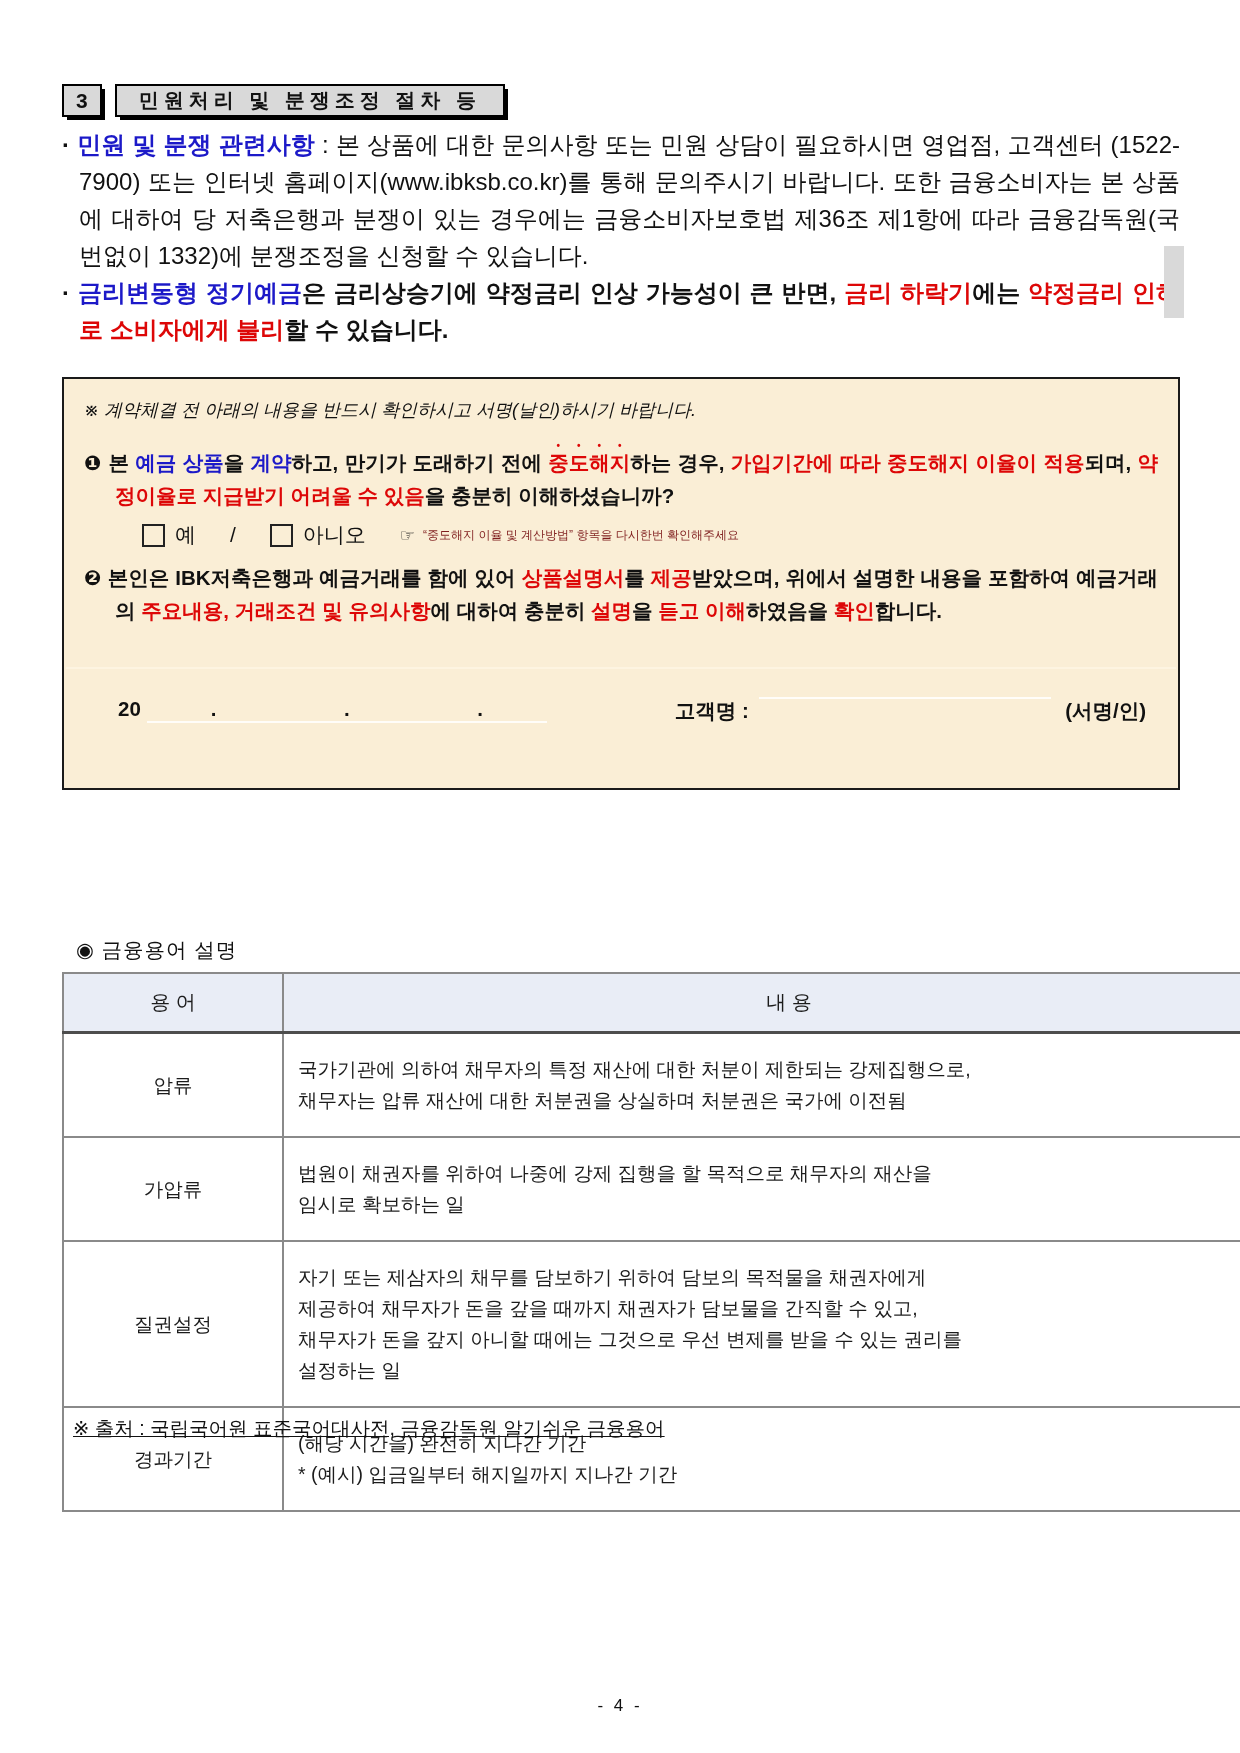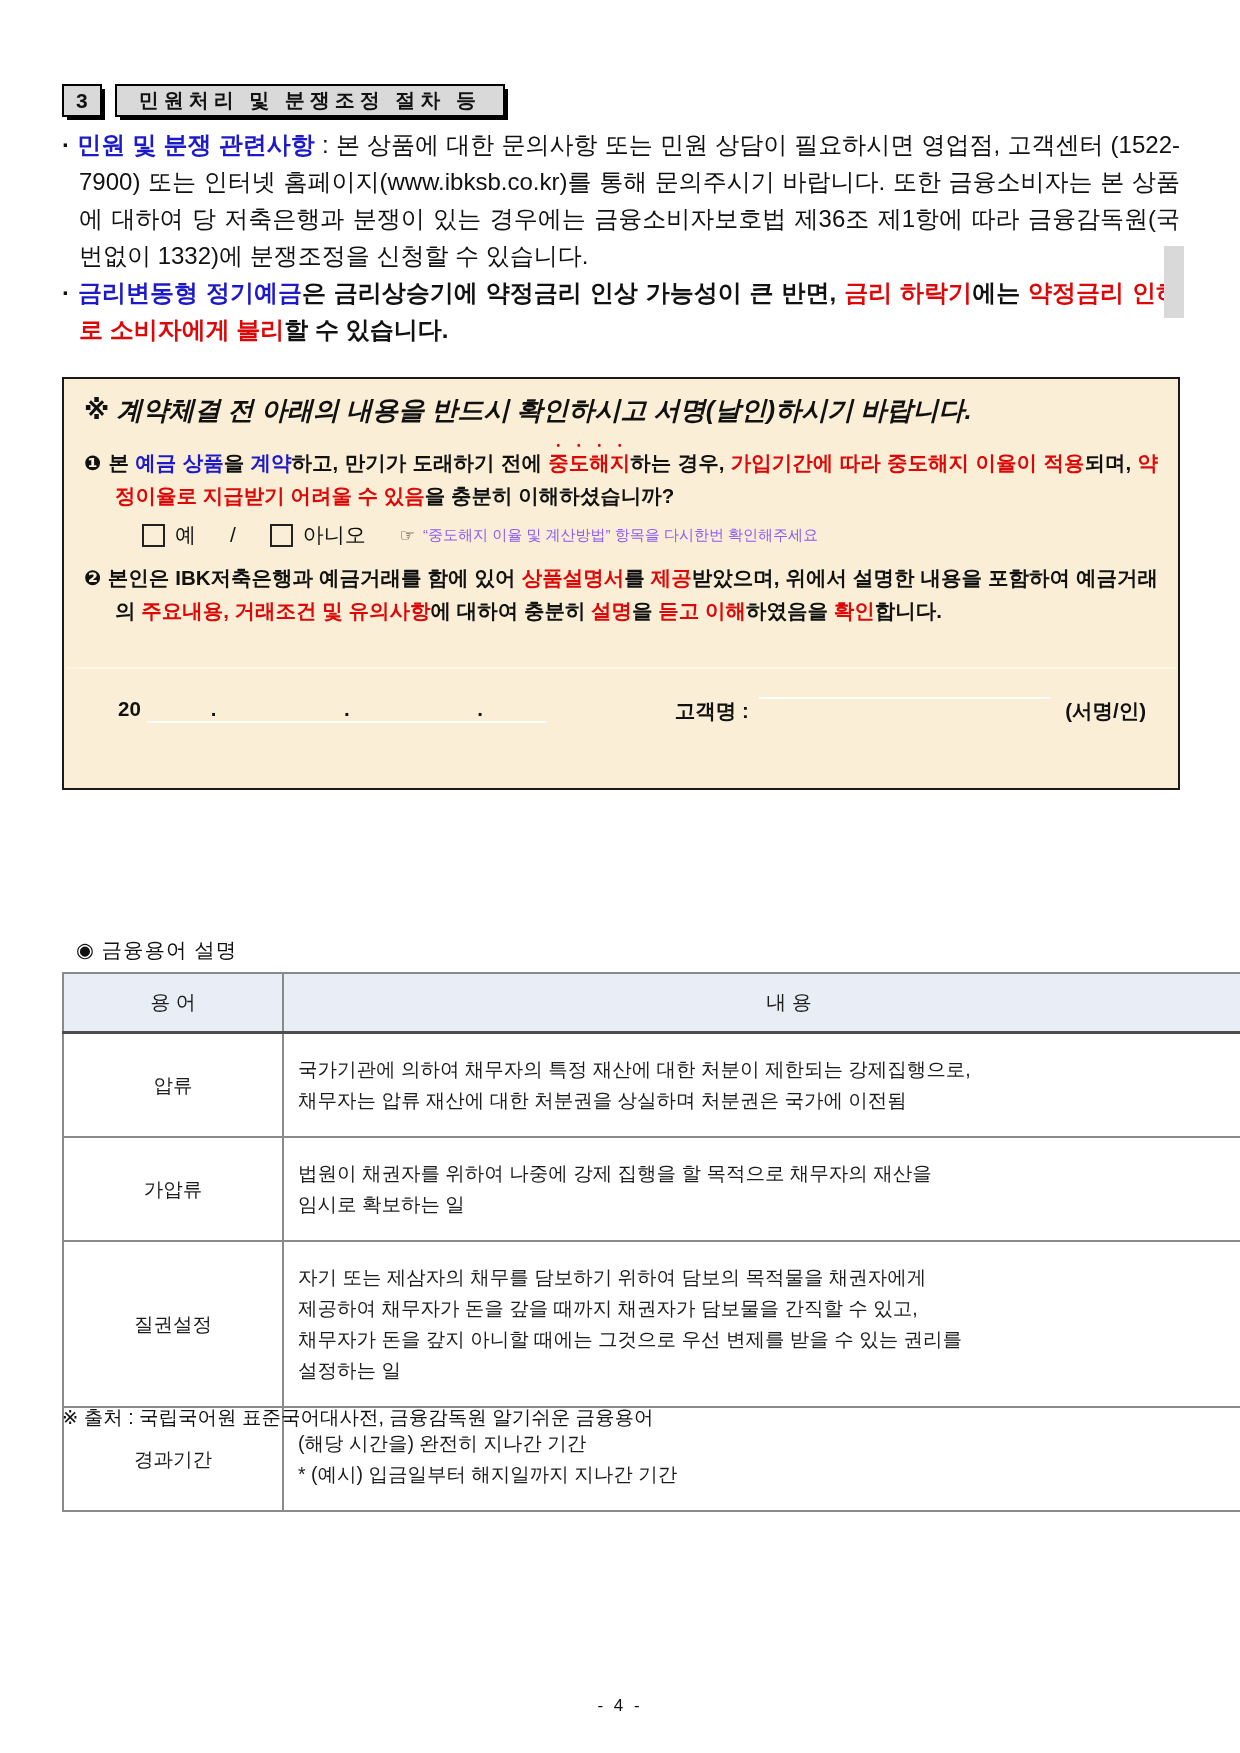--- a/index.html
+++ b/index.html
@@ -36,35 +36,35 @@
     text-emphasis-position:over right;
   }
 
   
   .confirm-box{
     position:absolute;left:62px;top:377px;width:1118px;height:413px;
     background:var(--box_bg,#faeed6);border:2px solid #1a1a1a;box-sizing:border-box;
     padding:13px 20px;
   }
   .box-title{
-    margin:0;font-size:26px;font-weight:bold;font-style:italic;line-height:36px;
+    margin:0;font-size:18px;font-weight:normal;font-style:italic;line-height:36px;
   }
   .box-item{
     margin:12px 0 0 0;padding-left:31px;text-indent:-31px;
     font-size:20.5px;font-weight:bold;line-height:33px;text-align:justify;
   }
   .choice{margin-top:9px;padding-left:58px;font-size:21px;display:flex;align-items:center;}
   .cbox{
     display:inline-block;width:19px;height:19px;border:2px solid #222;
     background:transparent;margin-right:10px;flex:0 0 auto;
   }
   .chlbl{margin-right:34px;}
   .chsep{margin-right:34px;}
   .charrow{font-size:17px;margin-right:8px;}
-  .chnote{font-size:15px;color:#8b5cf6;}
+  .chnote{font-size:12px;color:#7f1d1d;}
   .sigzone{
     position:absolute;left:2px;right:2px;top:288px;
     border-top:2px solid #fdf4e1;
     padding:28px 30px 0 52px;box-sizing:border-box;
     display:flex;align-items:flex-start;
     font-size:20.5px;font-weight:bold;
   }
   .sig-dates{
     width:400px;display:flex;border-bottom:2px solid rgba(255,255,255,0.85);
     margin-left:6px;
@@ -80,21 +80,21 @@
     border-collapse:collapse;font-size:19.5px;line-height:31px;color:#1c1c1c;
     border:2px solid #4d4d4d;
   }
   .glossary-table th{
     background:var(--table_header_bg,#e9edf6);font-weight:normal;font-size:20px;
     height:55px;border:2px solid #8a8a8a;border-bottom:3px solid #4d4d4d;
   }
   .glossary-table td{border:2px solid #8a8a8a;padding:20px 14px;}
   .glossary-table td.term{width:210px;text-align:center;padding:18px 4px;}
   .glossary-table td.desc{white-space:pre-line;text-align:left;}
-  .source-note{position:absolute;left:62px;top:1404px;font-size:19.5px;margin:0;}
+  .source-note{position:absolute;left:62px;top:1404px;font-size:19.5px;margin:11px;text-decoration:underline;}
 
   
   .margin-bar{position:absolute;left:1164px;top:246px;width:20px;height:72px;background:#d9d9d9;}
   .page-number{position:absolute;left:0;top:1696px;width:100%;text-align:center;font-size:17px;letter-spacing:3px;}
 </style>
 </head>
 <body>
 
 <div id="page">
 

